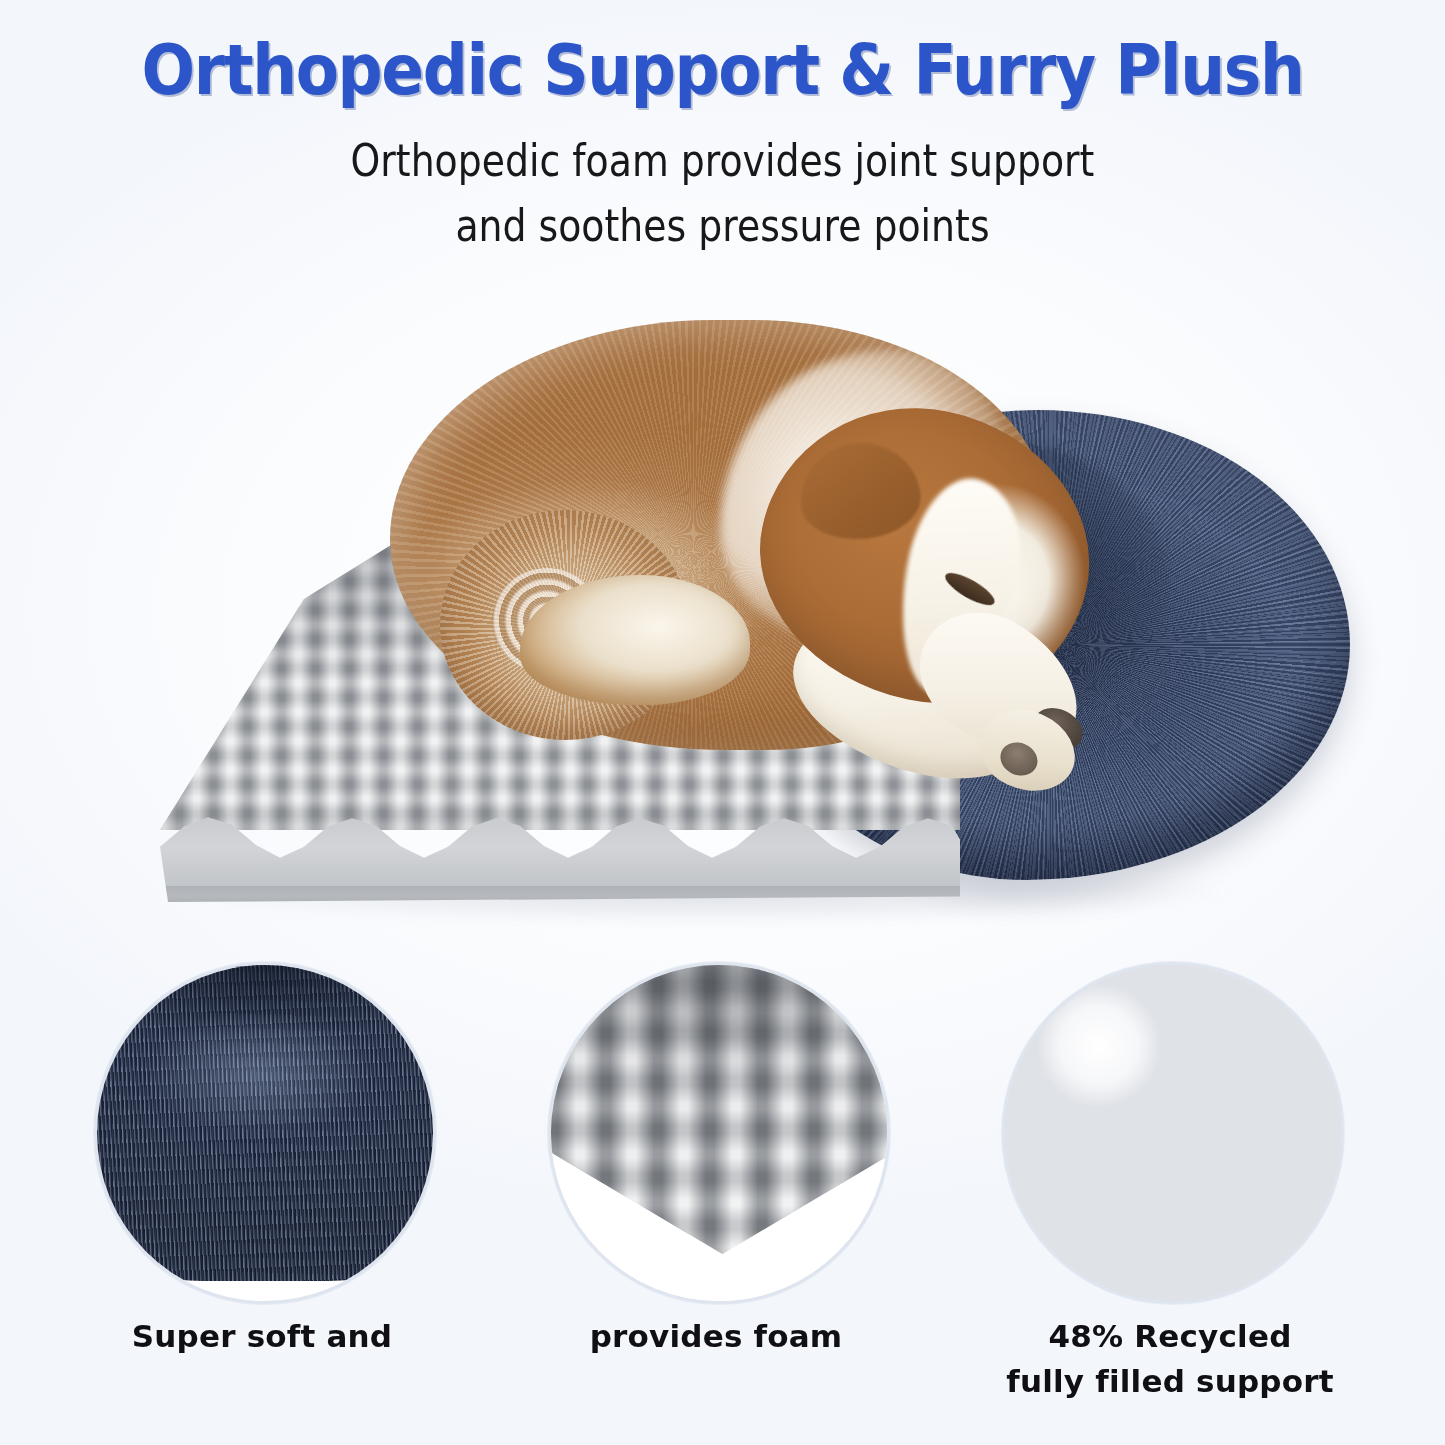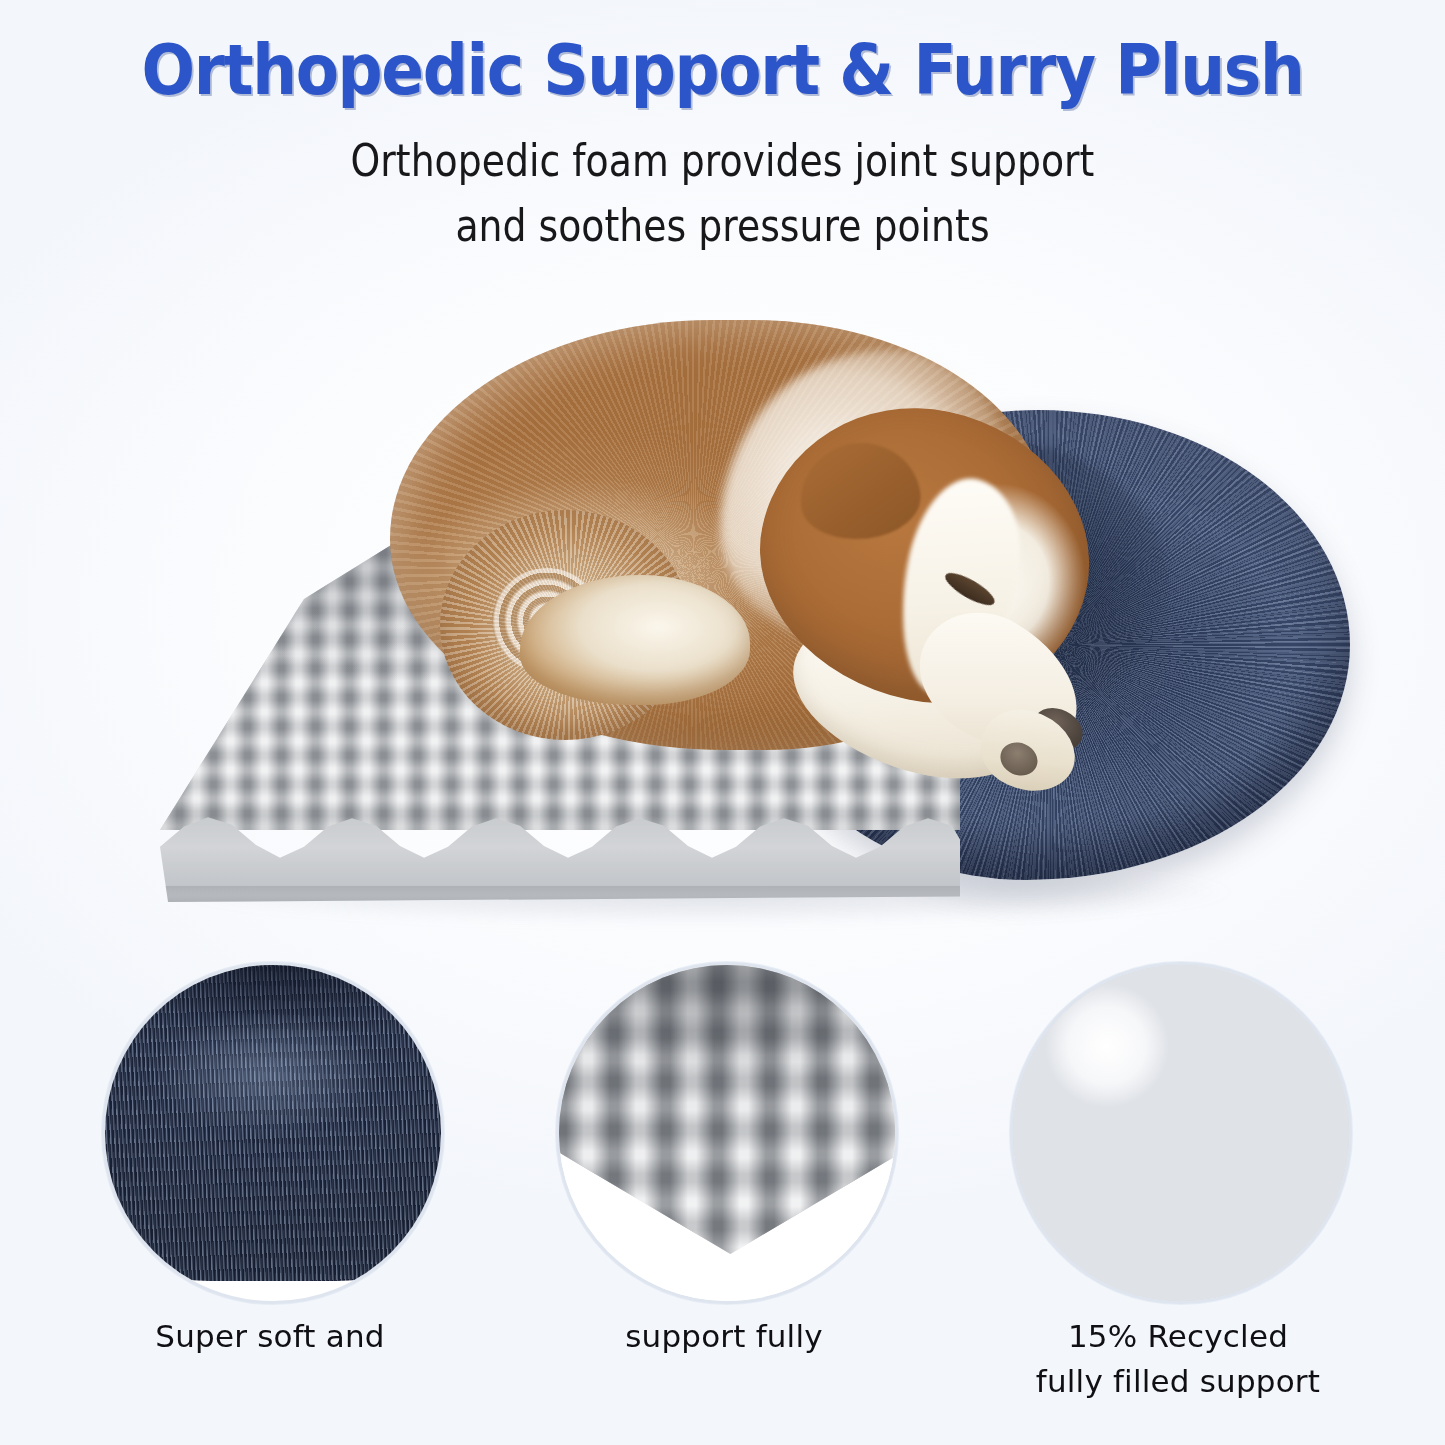--- a/index.html
+++ b/index.html
@@ -219,21 +219,21 @@
     background:linear-gradient(160deg,#f8f4ea 0%,#e9e0cd 60%,#d4c9b1 100%);
     transform:rotate(24deg);
   }
   .dog-pad{
     position:absolute;left:24px;top:34px;width:38px;height:32px;border-radius:50%;
     background:radial-gradient(ellipse at 40% 35%, #8c7f70 0%, #6a5e51 70%, #534a40 100%);
   }
 
   
   .features{
-    position:absolute;left:16px;right:0;top:962px;height:400px;
+    position:absolute;left:8px;right:0;top:962px;height:400px;font-weight:bold;
   }
   .feature{position:absolute;top:0;width:336px;height:390px;}
   .f1{left:86px;}
   .f2{left:540px;}
   .f3{left:994px;}
   .circle{
     position:absolute;left:0;top:0;width:336px;height:336px;
     border-radius:50%;
     border:3px solid #dfe5ef;
     background:#ffffff;
@@ -369,30 +369,30 @@
       </div>
     </div>
 
     <div class="feature f2">
       <div class="circle">
         <div class="circle-inner foam-inset">
           <div class="foam-inset-block"></div>
         </div>
       </div>
       <div class="caption">
-        <span>support fully</span>
+        <span>provides foam</span>
       </div>
     </div>
 
     <div class="feature f3">
       <div class="circle">
         <div class="circle-inner">
           <div class="fiber"></div>
         </div>
       </div>
       <div class="caption">
-        <span>15%  Recycled</span>
+        <span>48%  Recycled</span>
         <span>fully filled support</span>
       </div>
     </div>
 
   </div>
 </div>
 
 </body></html>

